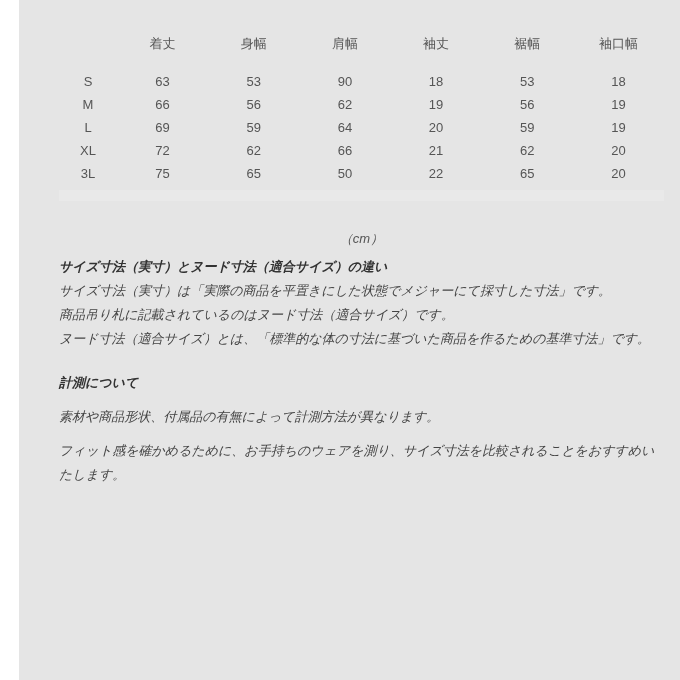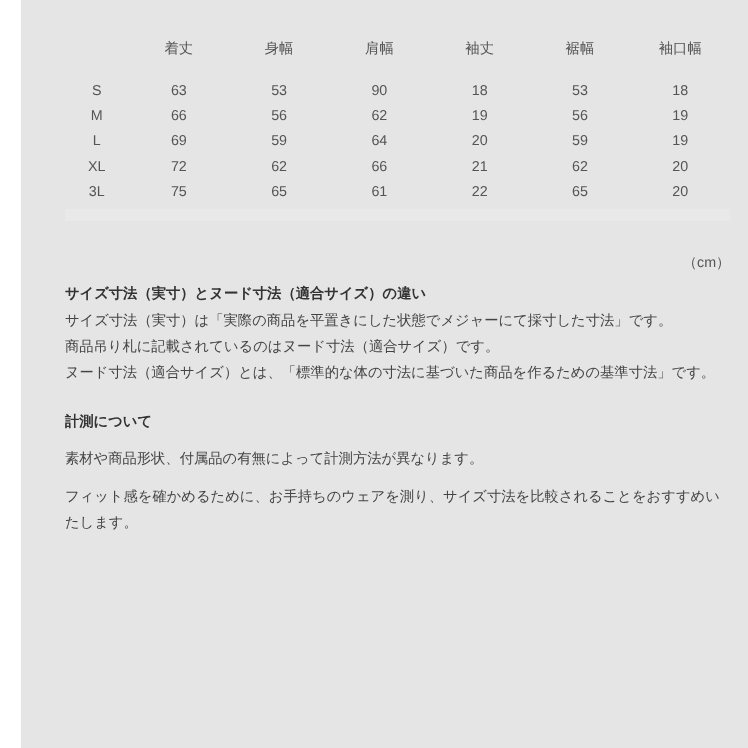--- a/index.html
+++ b/index.html
@@ -44,27 +44,28 @@
   
   .hscrollbar {
     margin-top: 5px;
     height: 11px;
     background: #e9e9e9;
     width: 100%;
   }
   
   .unit-note {
     margin-top: 30px;
-    text-align: right;
+    text-align: center;
     font-size: 13px;
     color: #555555;
     line-height: 16px;
+    font-style: italic;
   }
   
-  .text-block { margin-top: 8px; font-size: 13px; color: #444444; }
+  .text-block { margin-top: 8px; font-size: 13px; color: #444444; font-style: italic; }
   .sec-heading {
     font-weight: bold;
     color: #333333;
     line-height: 24px;
     font-size: 13px;
   }
   .sec-heading.second { margin-top: 20px; }
   .text-line { line-height: 24px; }
   .para { line-height: 24px; margin-top: 10px; }
 </style>
@@ -122,21 +123,21 @@
           <td>62</td>
           <td>66</td>
           <td>21</td>
           <td>62</td>
           <td>20</td>
         </tr>
         <tr>
           <td>3L</td>
           <td>75</td>
           <td>65</td>
-          <td>61</td>
+          <td>50</td>
           <td>22</td>
           <td>65</td>
           <td>20</td>
         </tr>
       </tbody>
   </table>
 
   <div class="hscrollbar"></div>
 
   <div class="unit-note">（cm）</div>

